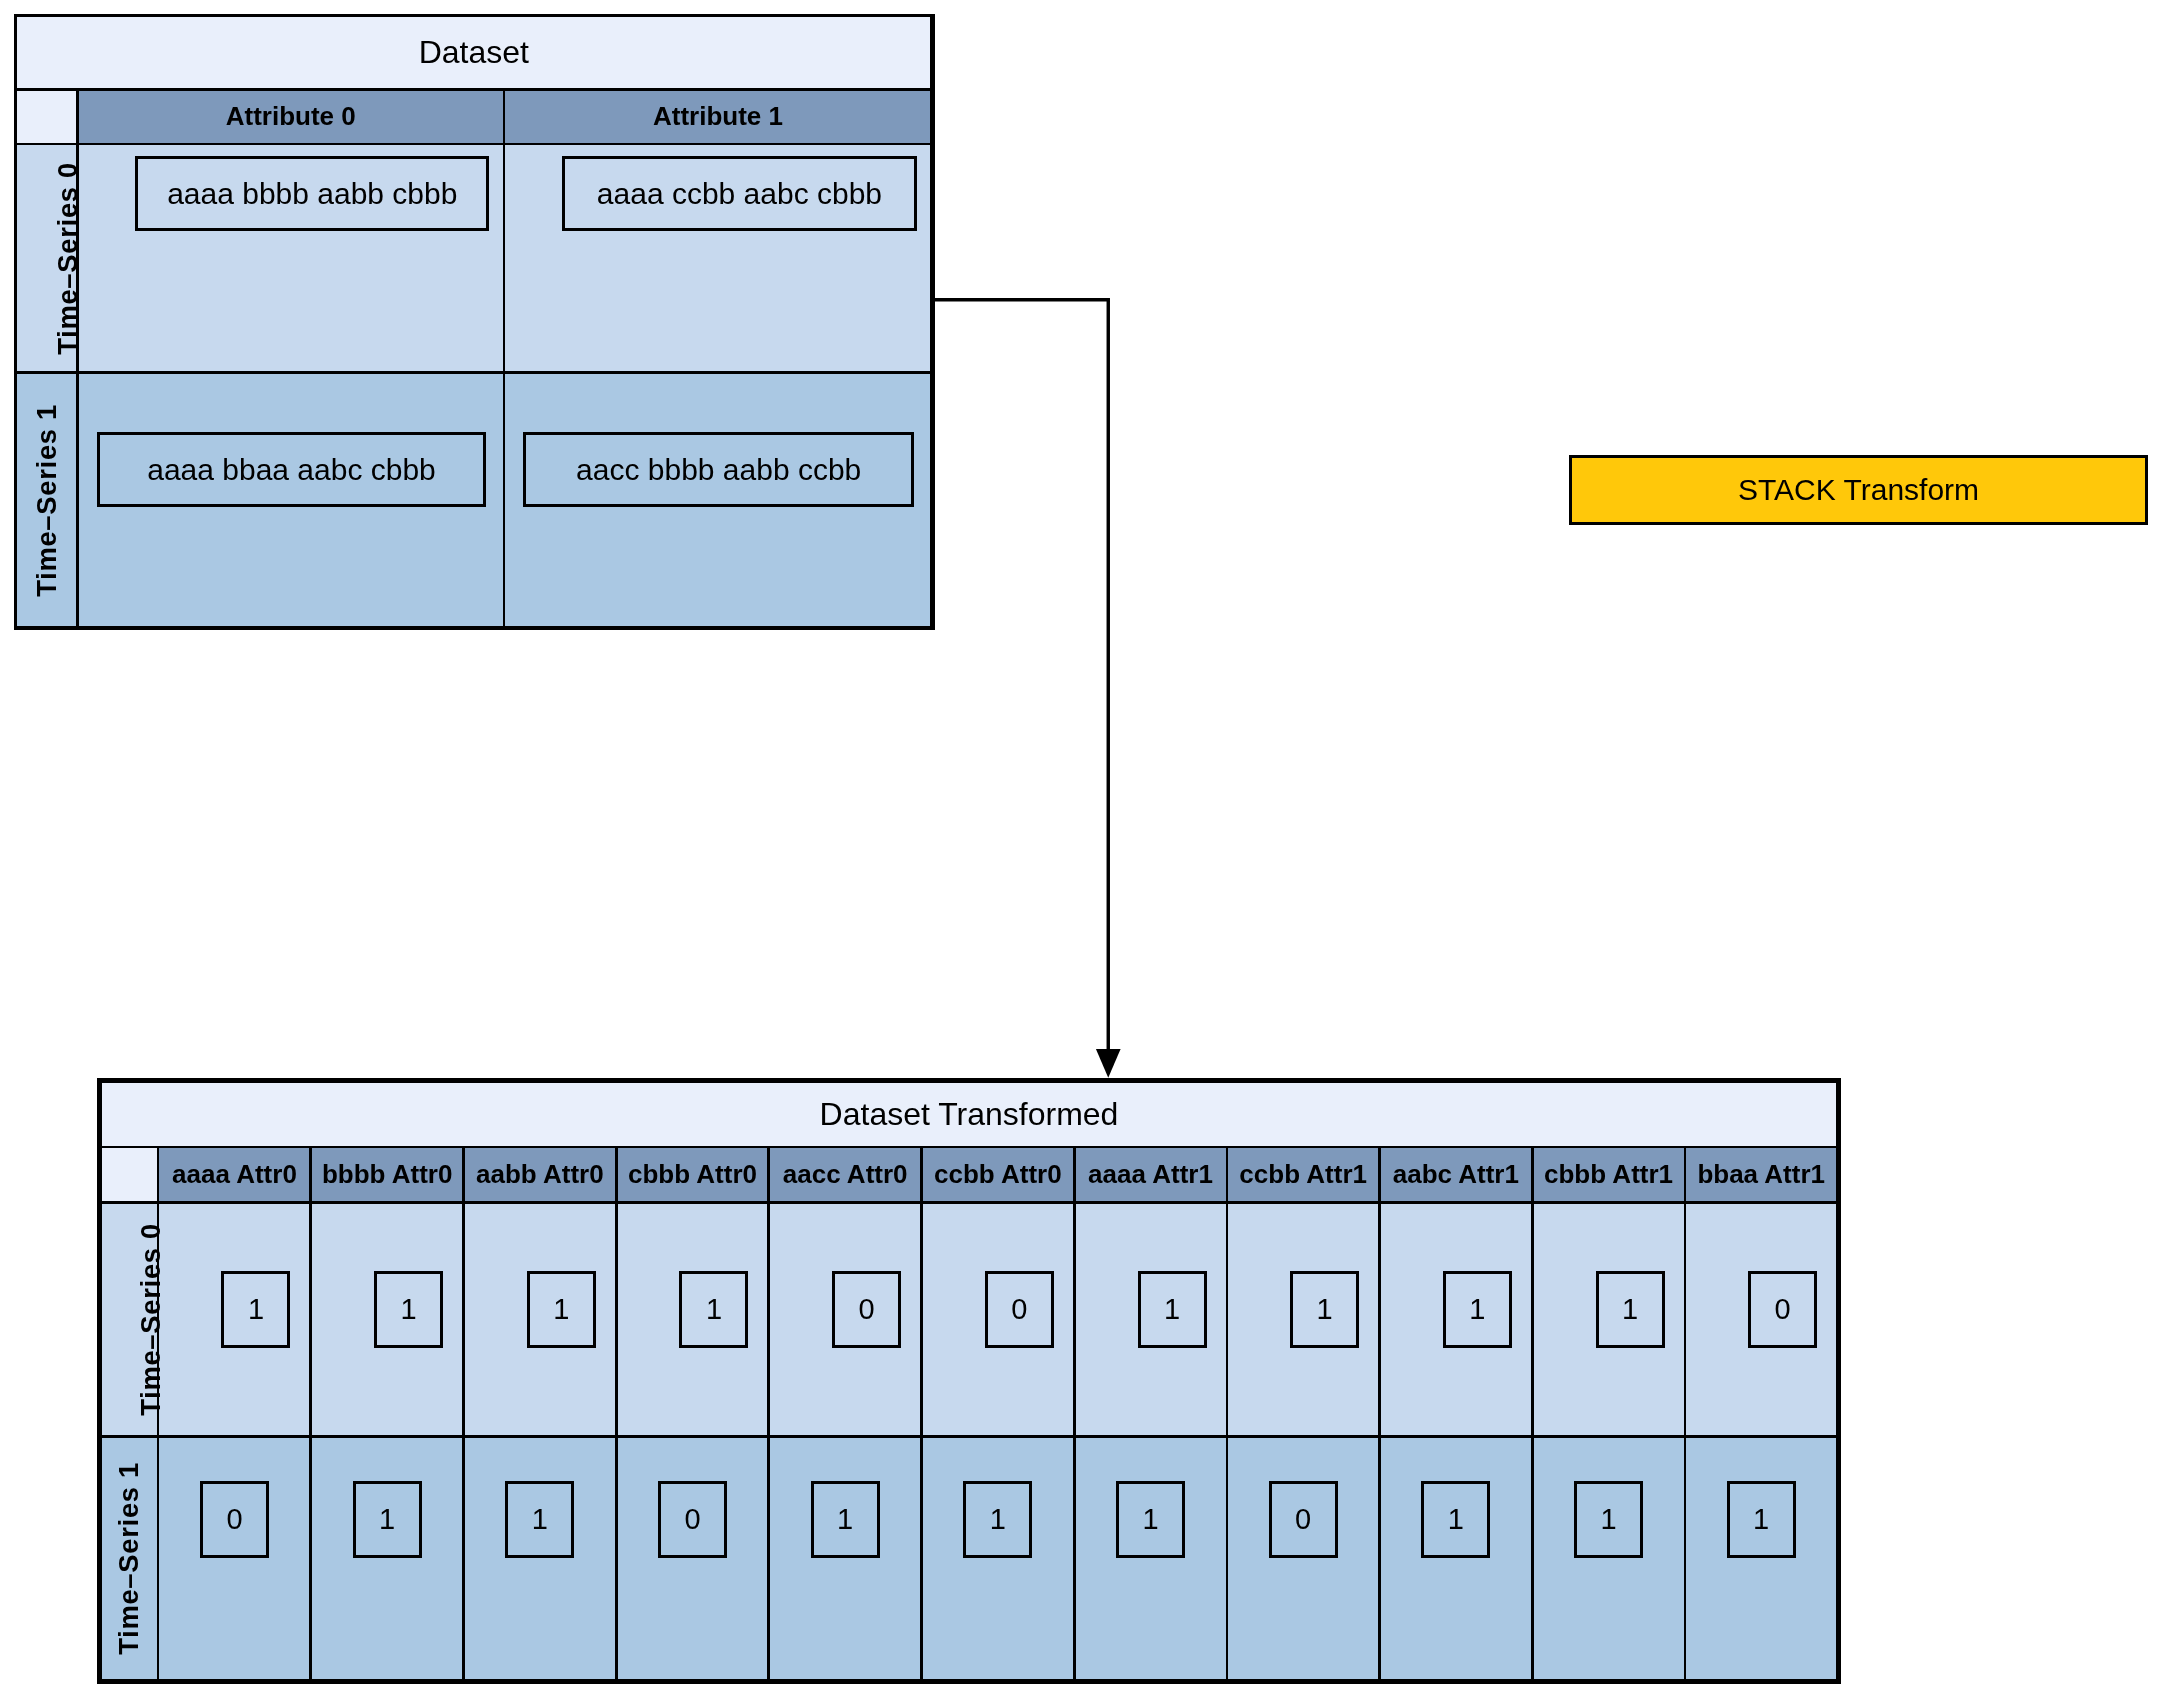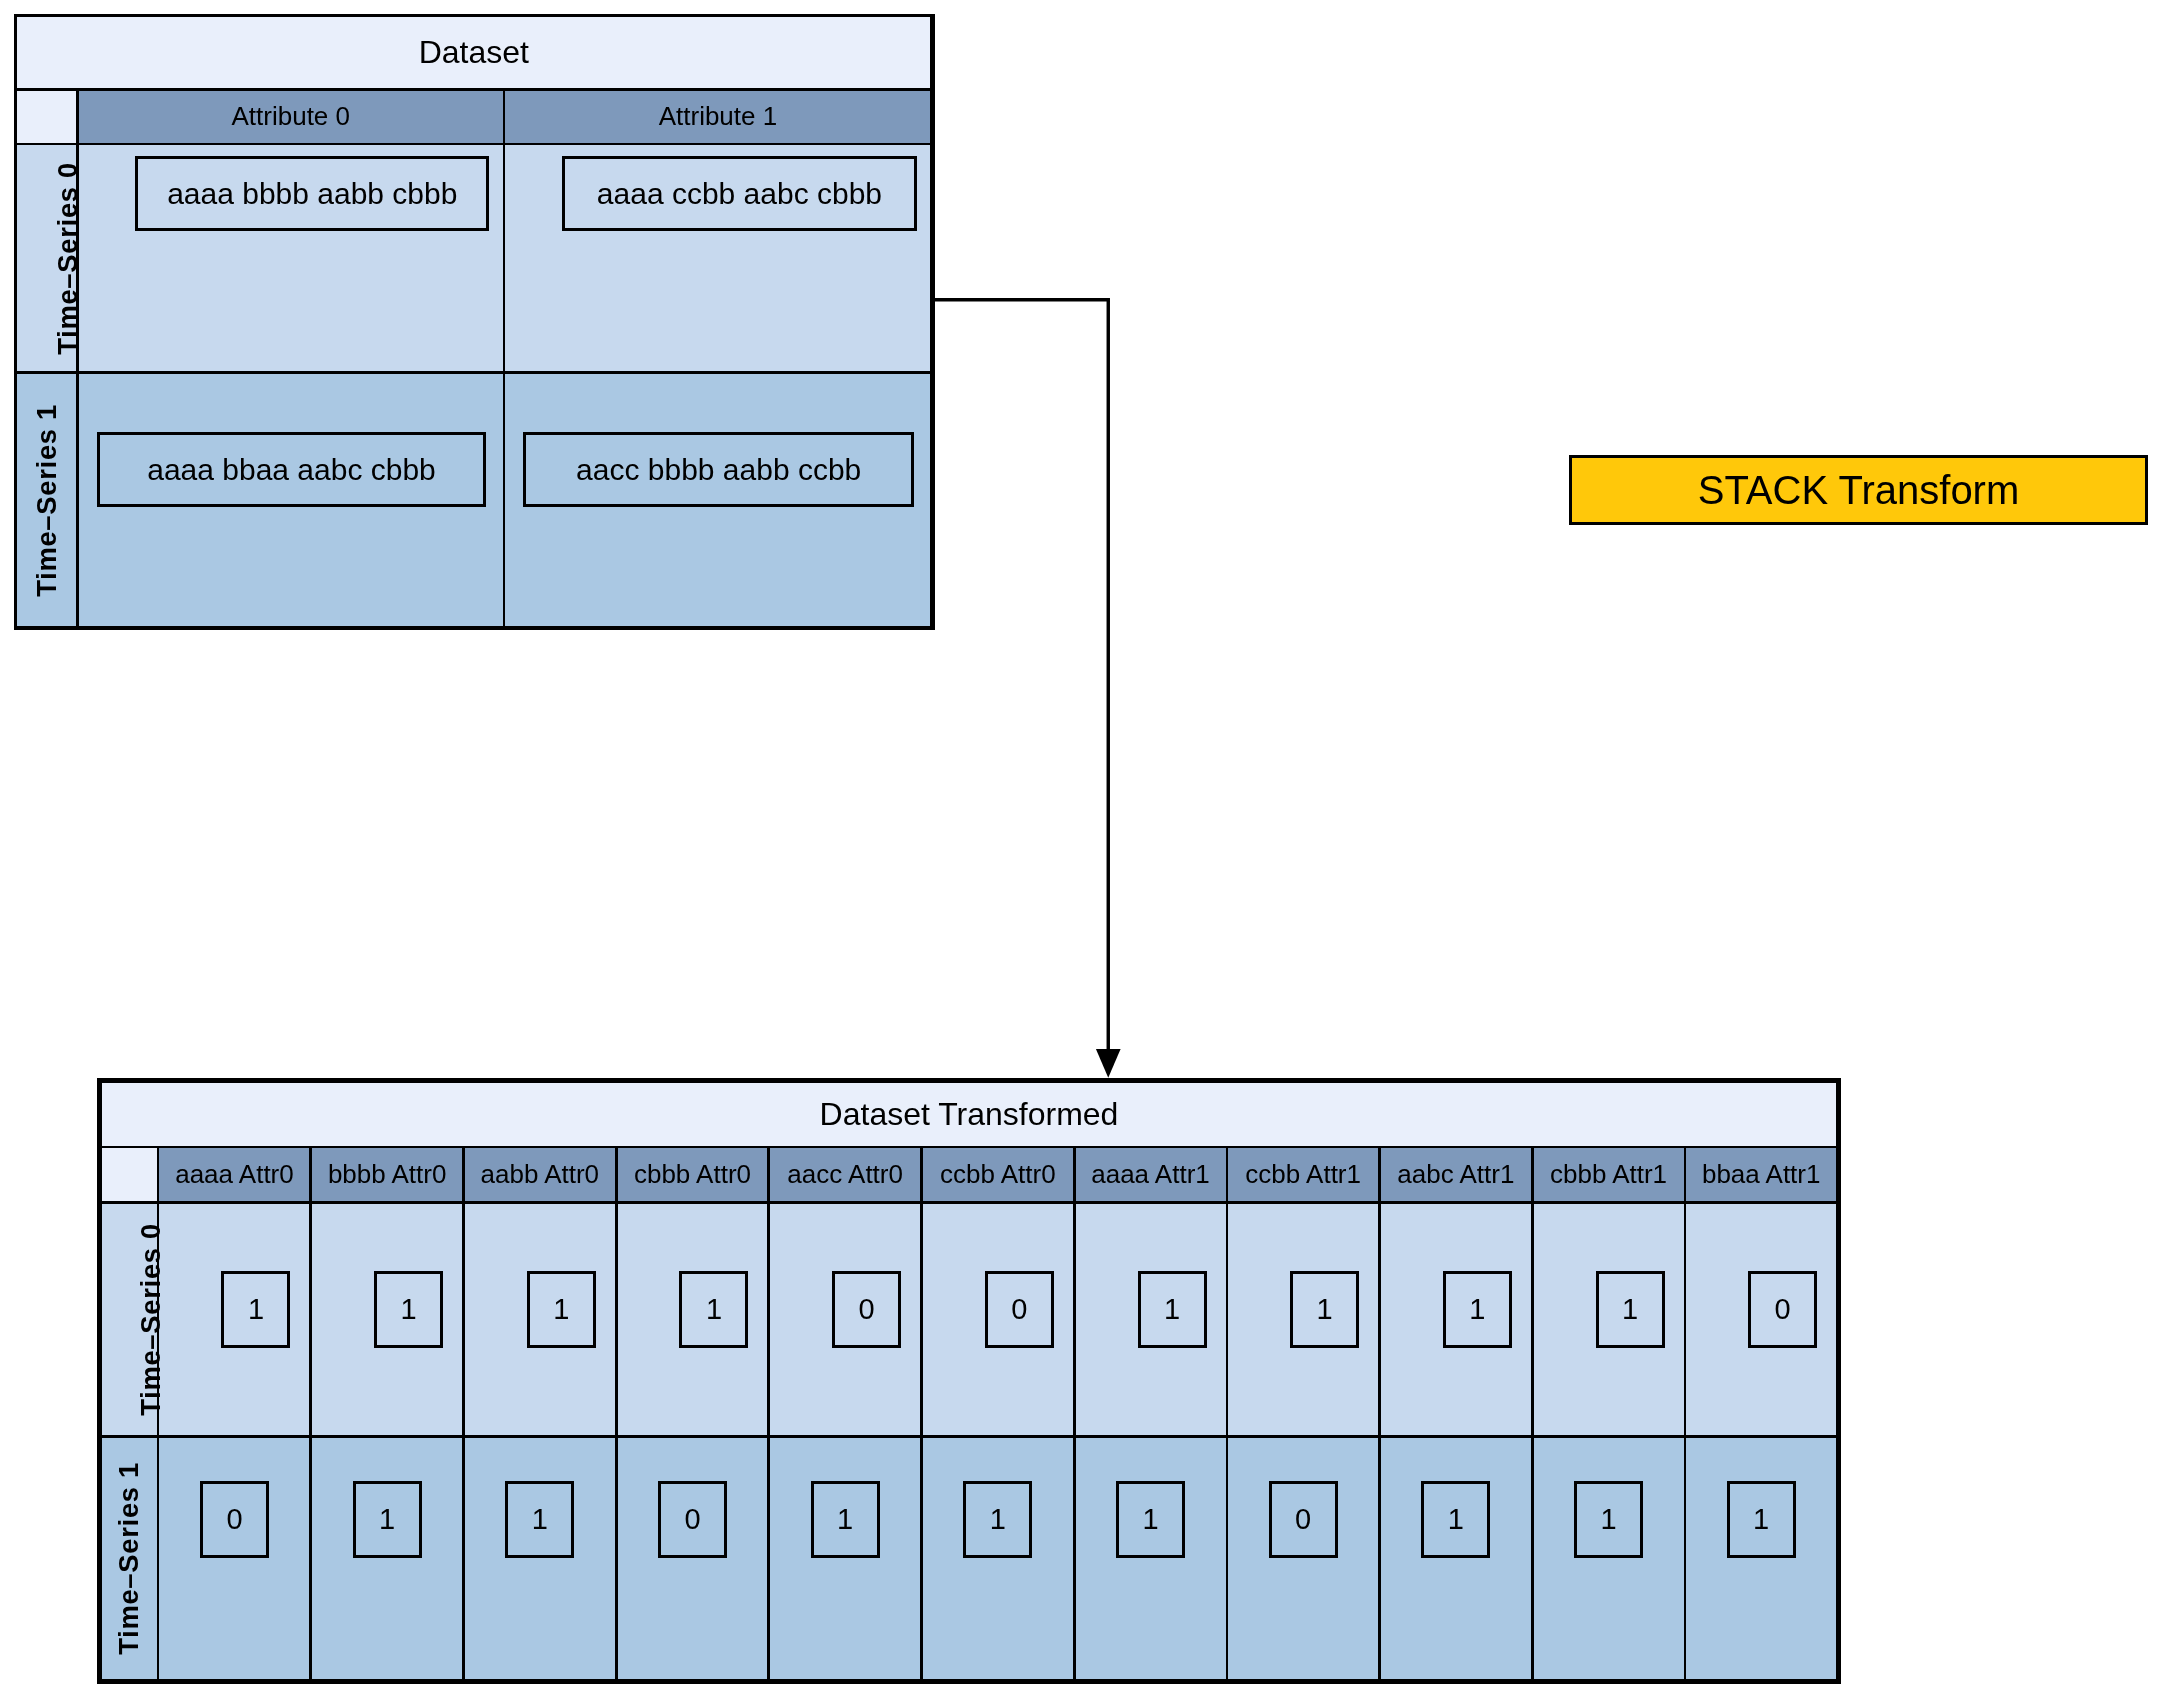--- a/index.html
+++ b/index.html
@@ -18,21 +18,21 @@
   #res-table{left:97px;top:1078px;width:1744px;height:606px;padding:4.8px;gap:2.7px;
              grid-template-columns:55px repeat(11,1fr);
              grid-template-rows:63px 53px 231px 241px;}
 
   .band-title{background:#E9EFFB;display:flex;align-items:center;justify-content:center;
               font-size:32px;}
   .span-all-src{grid-column:1 / 4;}
   .span-all-res{grid-column:1 / 13;}
   .corner{background:#E9EFFB;}
   .hdr{background:#7E99BB;display:flex;align-items:center;justify-content:center;
-       font-size:26px;}
+       font-size:26px;font-weight:bold;}
   .row0{background:#C7D9EE;padding-left:43px;}
   .row1{background:#AAC8E3;}
   .labelcell{display:flex;align-items:center;justify-content:center;}
   .rot{writing-mode:vertical-rl;transform:rotate(180deg);font-size:27.4px;font-weight:bold;
        letter-spacing:0.7px;white-space:nowrap;}
 
   
   .srccell{display:flex;align-items:flex-start;}
   .txtbox{border:3.4px solid #000;height:69px;display:flex;align-items:center;
           justify-content:center;font-size:30px;white-space:nowrap;}
@@ -42,21 +42,21 @@
   
   .valcell{display:flex;align-items:flex-start;justify-content:center;}
   .valcell.r0{padding-top:67px;}
   .valcell.r1{padding-top:43px;}
   .vbox{width:63px;height:71px;border:3.4px solid #000;display:flex;align-items:center;
         justify-content:center;font-size:29px;}
 
   
   #stack-box{position:absolute;left:1569px;top:455px;width:579px;height:70px;
              background:#FFC80A;border:3.4px solid #000;display:flex;align-items:center;
-             justify-content:center;font-size:40px;box-sizing:border-box;}
+             justify-content:center;font-size:30px;box-sizing:border-box;}
 
   
   #arrow-svg{position:absolute;left:0;top:0;width:2161px;height:1703px;pointer-events:none;}
 </style>
 </head>
 <body>
 
 <div id="canvas">
 
   <svg id="arrow-svg" viewBox="0 0 3153 2484" width="2161" height="1703">

